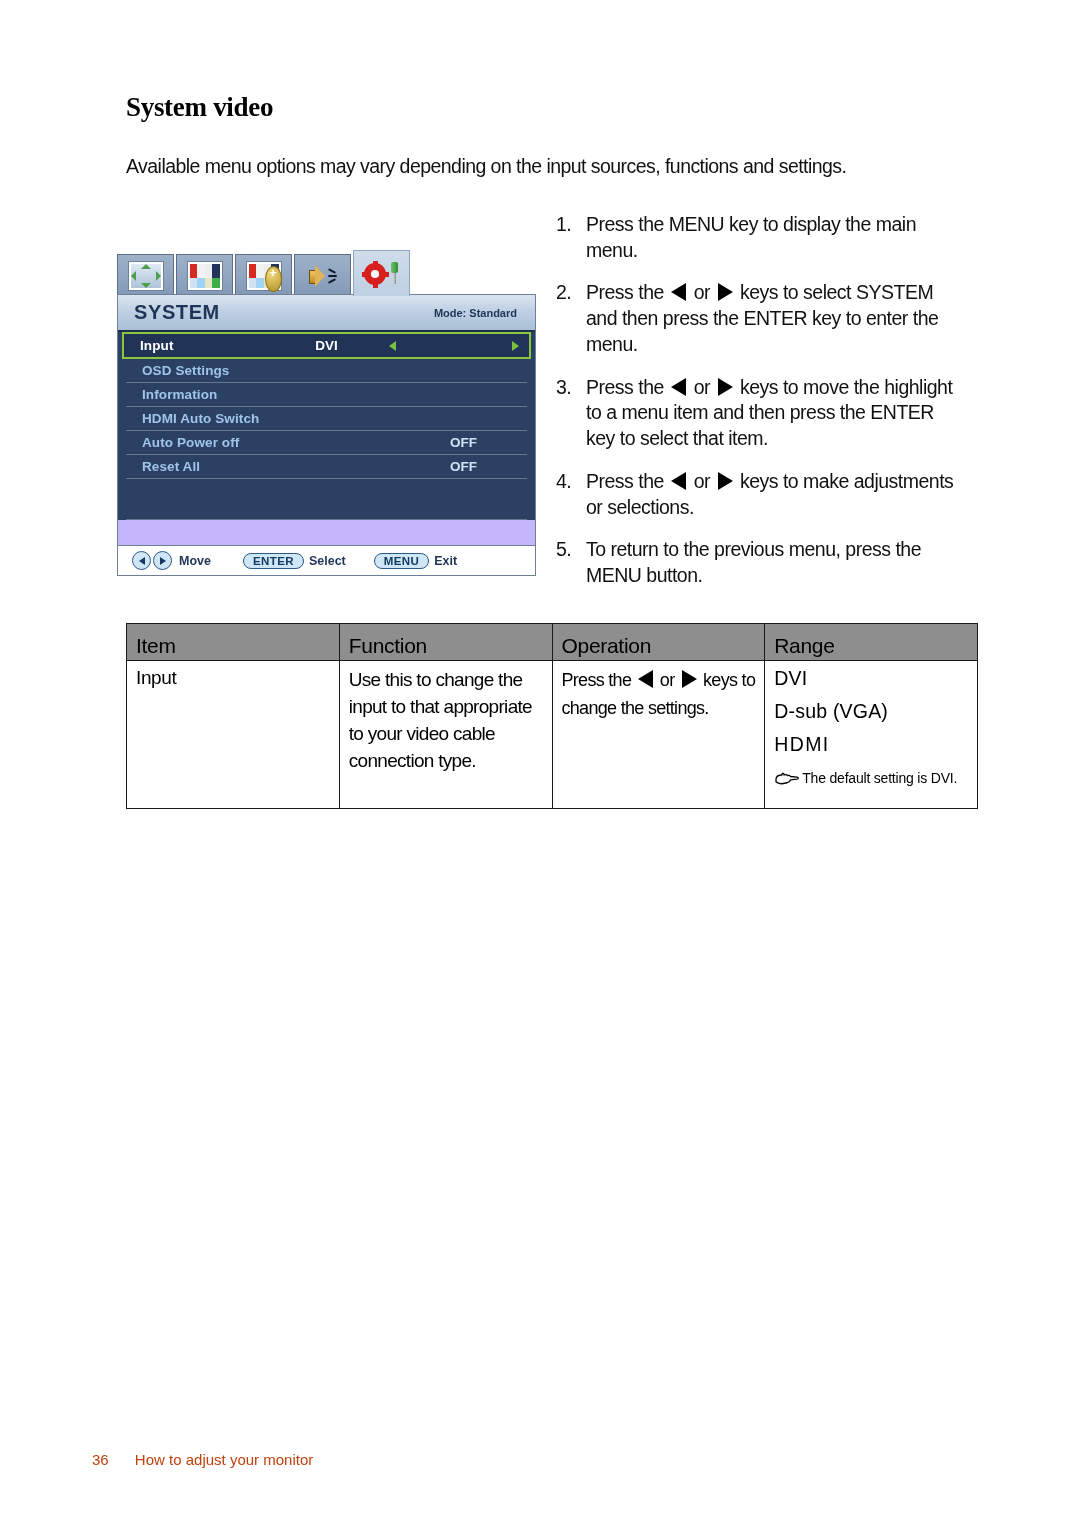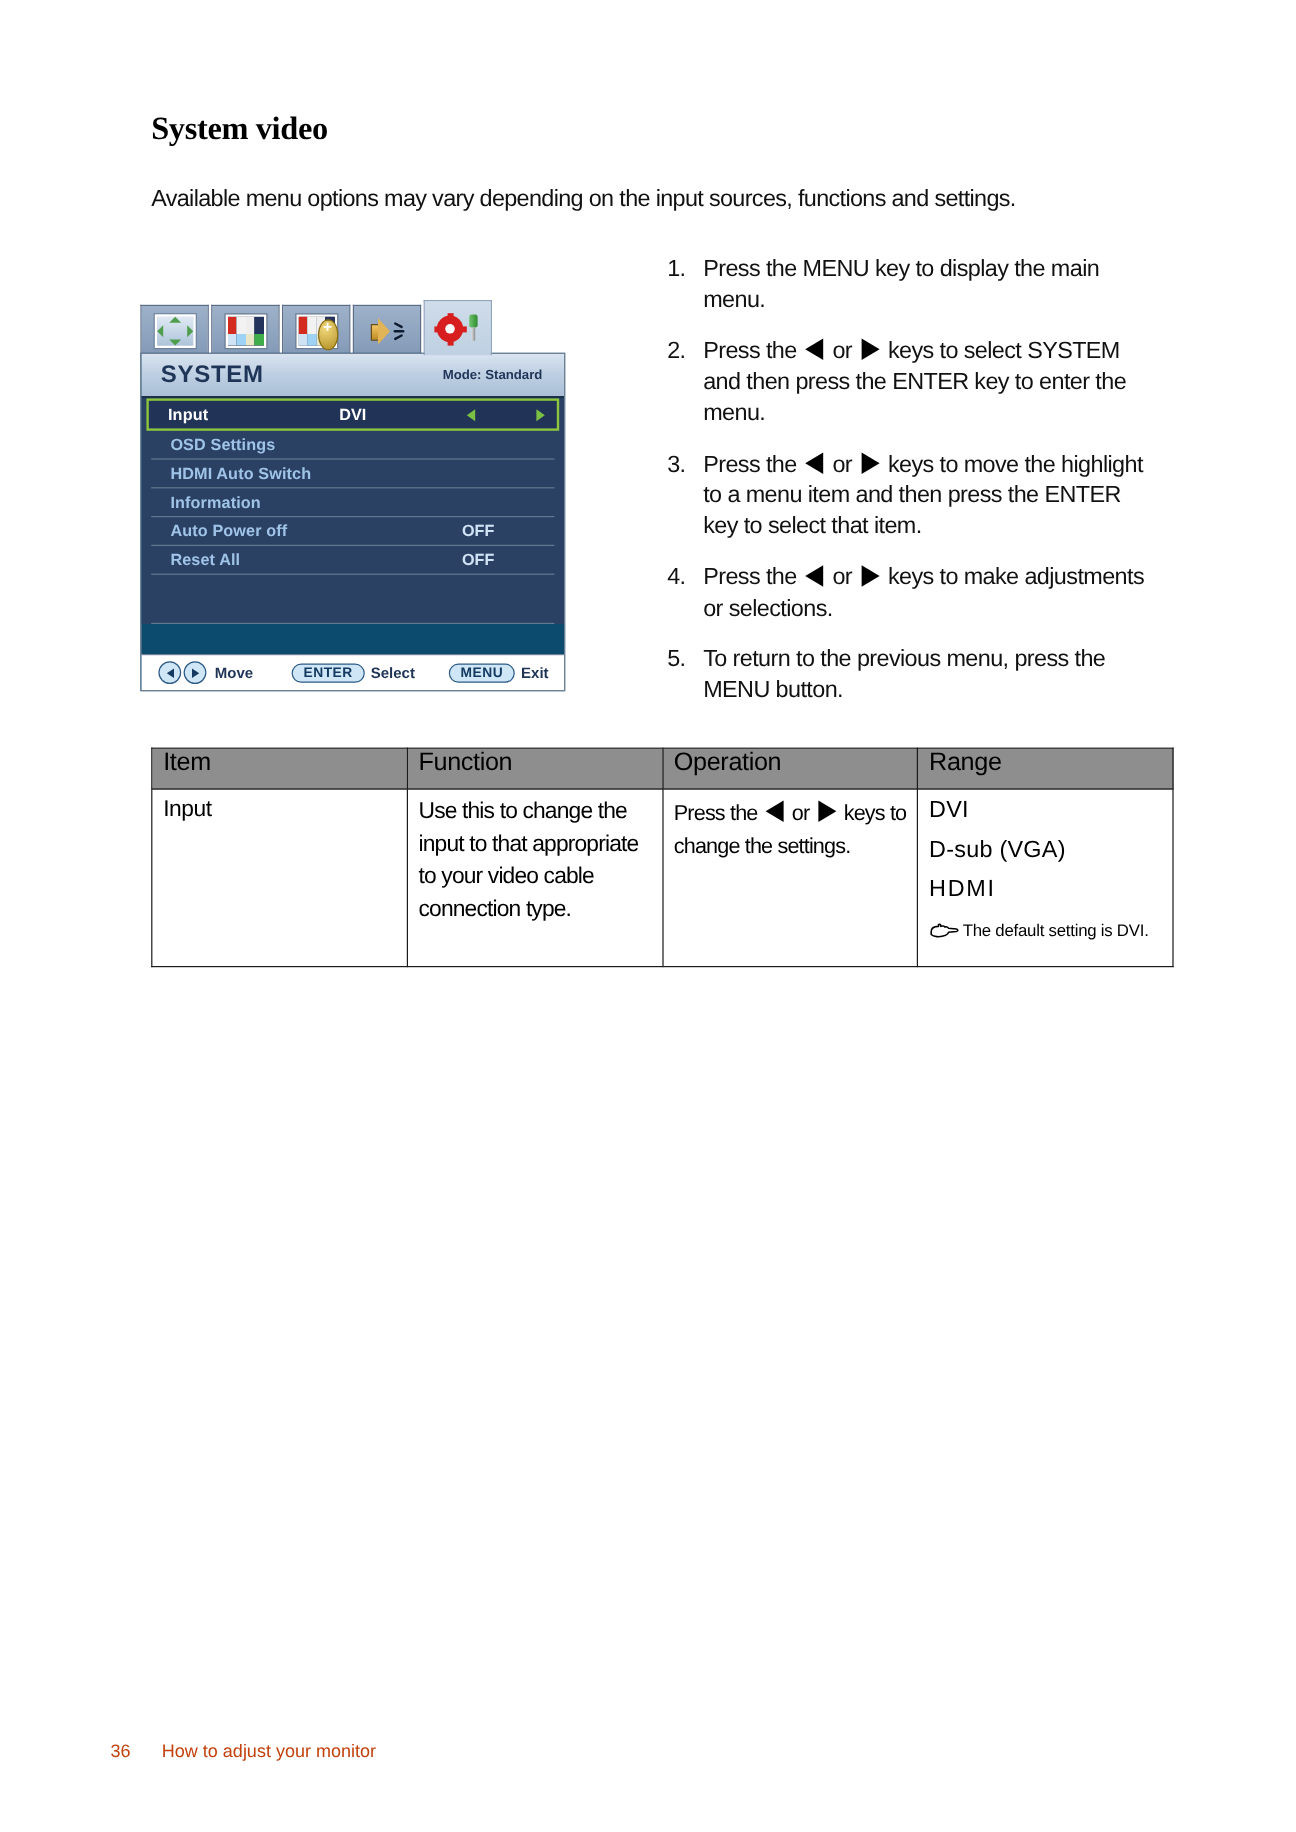--- a/index.html
+++ b/index.html
@@ -196,25 +196,25 @@
     position: absolute;
     top: 11px; left: 2px;
     width: 3px; height: 11px;
     background: linear-gradient(90deg,#dcdcdc,#8d8d8d);
   }
 
   .osd-body {
     position: absolute;
     left: 0;
     top: 44px;
-    width: 354px;
+    width: 419px;
     height: 282px;
     border: 1px solid #6f8096;
     box-sizing: border-box;
-    background: #0c4a6e;
+    background: #c4b5fd;
   }
   .osd-header {
     height: 37px;
     background: linear-gradient(180deg,#d9e4f0 0%, #bfd0e3 45%, #aabfd6 100%);
     border-bottom: 2px solid #1e2f4a;
     display: flex;
     align-items: center;
     justify-content: space-between;
     padding: 0 18px 0 16px;
     box-sizing: border-box;
@@ -379,21 +379,21 @@
     box-sizing: border-box;
   }
   table.spec thead th {
     background: #8e8e8e;
     font-weight: normal;
     text-align: left;
     font-size: 21px;
     letter-spacing: -0.3px;
     color: #000;
     height: 34px;
-    padding-top: 0;
+    padding-top: 10px;
     padding-bottom: 2px;
   }
   td.c-item   { width: 157px; font-size: 19px; letter-spacing: -0.4px; }
   td.c-func   { width: 249px; font-size: 19px; letter-spacing: -0.7px; line-height: 1.42; }
   td.c-oper   { width: 272px; font-size: 18px; letter-spacing: -0.7px; line-height: 1.55; }
   td.c-range  { width: 174px; font-size: 19.5px; letter-spacing: 0.2px; }
   td.c-range .r-line { margin-bottom: 10px; }
   td.c-range .r-hdmi { letter-spacing: 1.4px; margin-bottom: 13px; }
   .note {
     display: flex;
@@ -498,26 +498,26 @@
         <span class="arr-r"></span>
       </div>
 
       <div class="osd-row">
         <span class="label">OSD Settings</span>
         <span class="value"></span>
       </div>
 
 
       <div class="osd-row">
-        <span class="label">HDMI Auto Switch</span>
+        <span class="label">Information</span>
         <span class="value"></span>
       </div>
 
       <div class="osd-row">
-        <span class="label">Information</span>
+        <span class="label">HDMI Auto Switch</span>
         <span class="value"></span>
       </div>
 
       <div class="osd-row">
         <span class="label">Auto Power off</span>
         <span class="value">OFF</span>
       </div>
 
       <div class="osd-row">
         <span class="label">Reset All</span>

